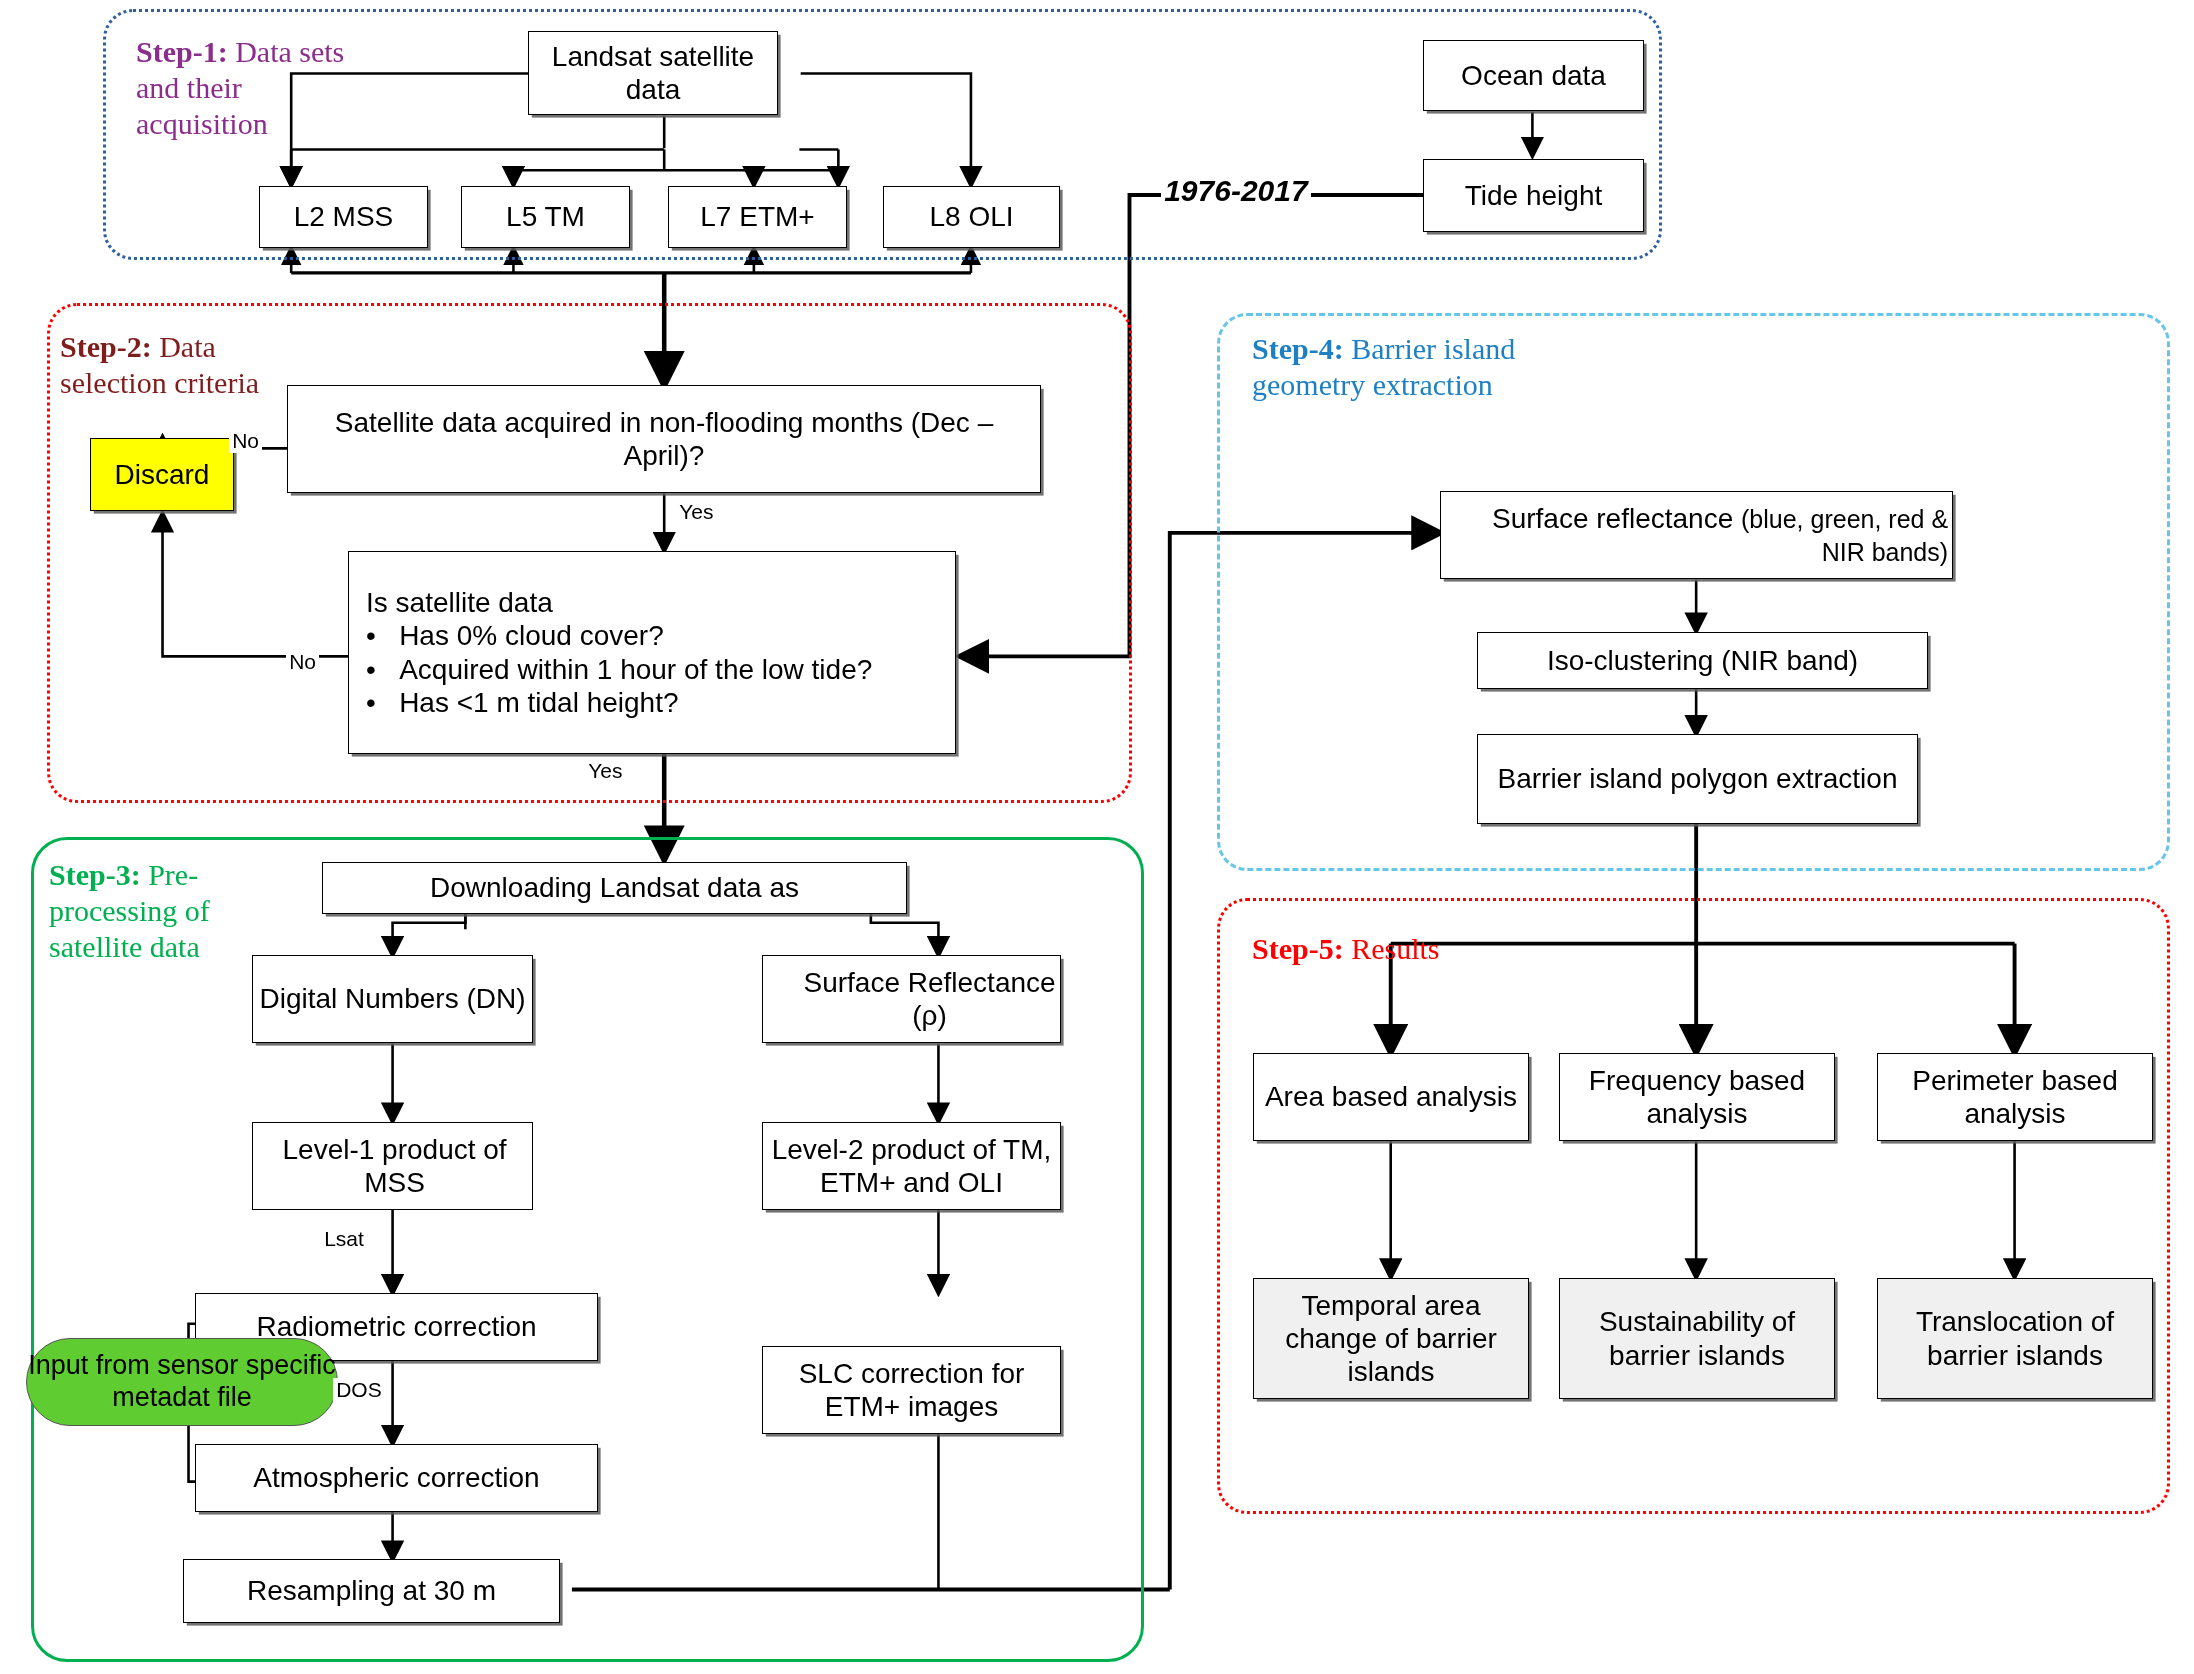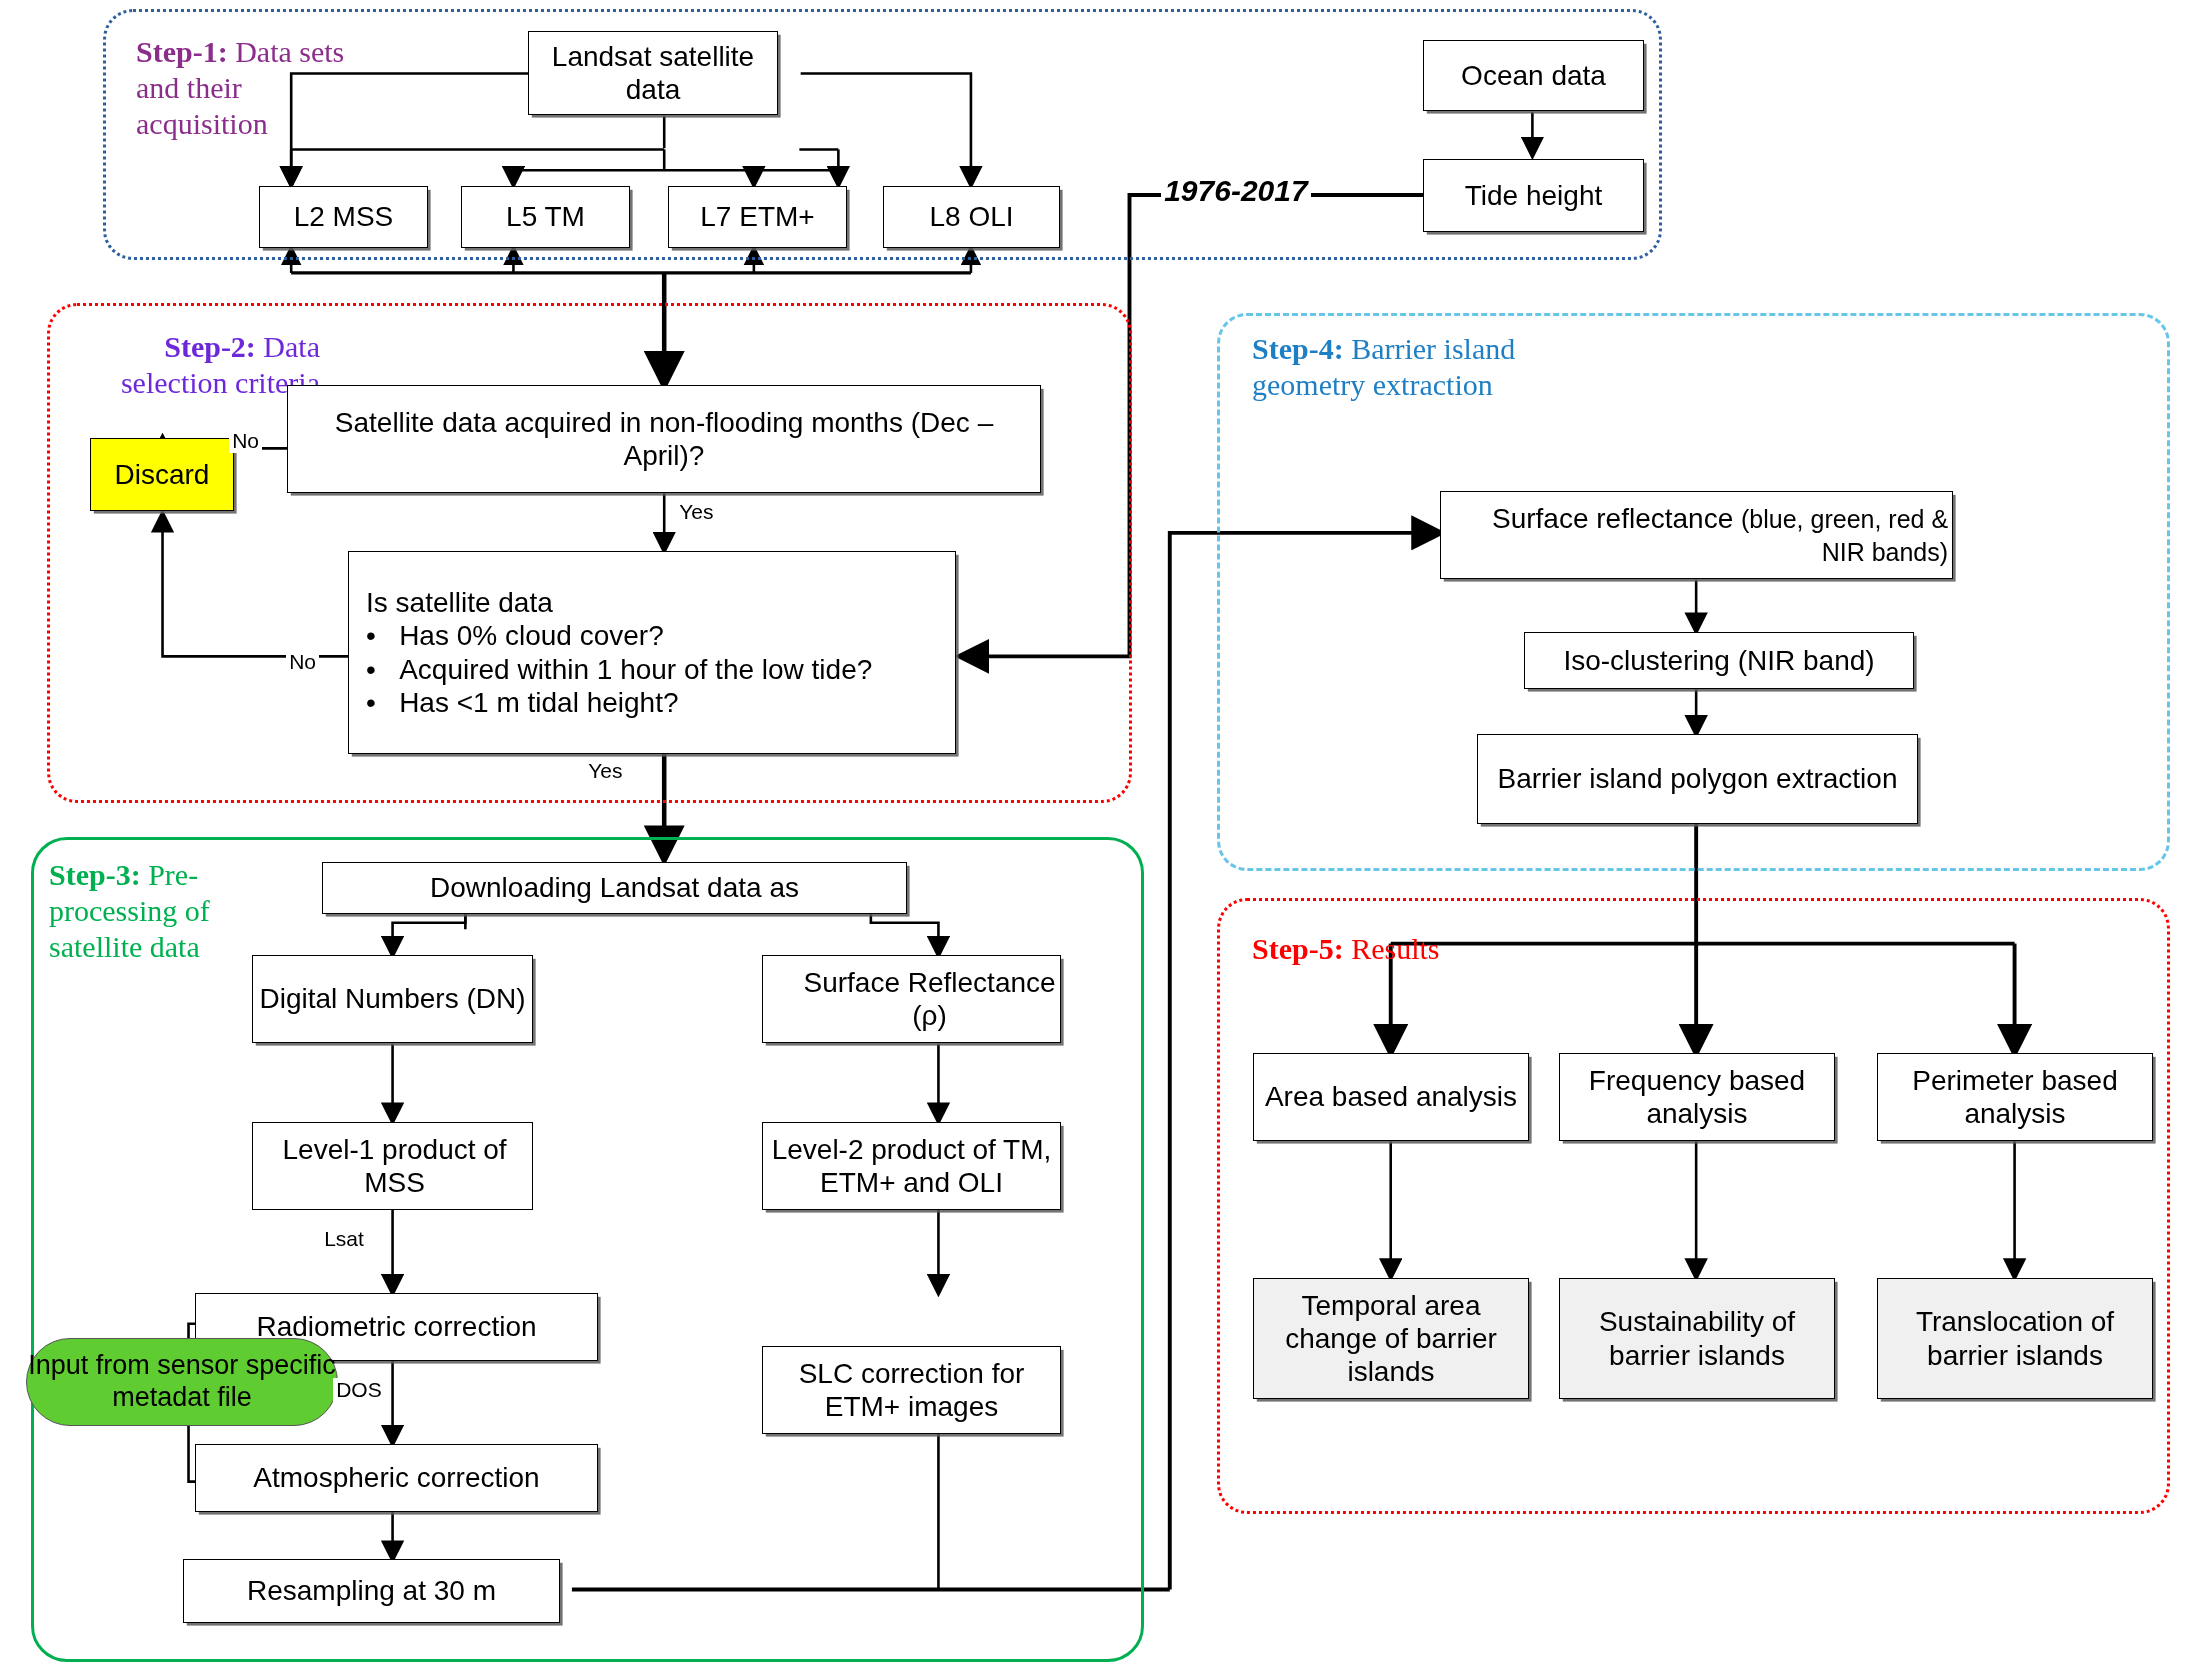--- a/index.html
+++ b/index.html
@@ -140,21 +140,21 @@
   <div class="frame f1" style="left:103px;top:9px;width:1559px;height:251px;"></div>
   <div class="frame f2" style="left:47px;top:303px;width:1085px;height:500px;"></div>
   <div class="frame f3" style="left:31px;top:837px;width:1113px;height:825px;"></div>
   <div class="frame f4" style="left:1217px;top:313px;width:953px;height:558px;"></div>
   <div class="frame f5" style="left:1217px;top:898px;width:953px;height:616px;"></div>
 
   <div class="steplbl" style="left:136px;top:34px;width:214px;color:#8b2d8b;">
     <b>Step-1:</b><span> Data sets and their acquisition</span>
   </div>
 
-  <div class="steplbl" style="left:60px;top:329px;width:260px;color:#6d28d9;text-align:right;">
+  <div class="steplbl" style="left:60px;top:329px;width:260px;color:#7f1d1d;">
     <b>Step-2:</b><span> Data selection criteria</span>
   </div>
 
   <div class="steplbl" style="left:49px;top:857px;width:195px;color:#00b050;">
     <b>Step-3:</b><span> Pre-processing of satellite data</span>
   </div>
 
   <div class="steplbl" style="left:1252px;top:331px;width:338px;color:#1f7fc4;">
     <b>Step-4:</b><span> Barrier island geometry extraction</span>
   </div>
@@ -275,21 +275,21 @@
   <div class="elbl" style="left:321px;top:1227px;">Lsat</div>
   <div class="elbl" style="left:333px;top:1378px;">DOS</div>
 
   <div class="box" style="left:1440px;top:491px;width:513px;height:88px;text-align:right;">
     <span>
       <span class="ln">Surface reflectance</span>
       <span class="ln sm" style="font-size:25px;">(blue, green, red &amp; NIR bands)</span>
     </span>
   </div>
 
-  <div class="box" style="left:1524px;top:632px;width:390px;height:57px;">
+  <div class="box" style="left:1477px;top:632px;width:451px;height:57px;">
     <span>Iso-clustering (NIR band)</span>
   </div>
 
   <div class="box" style="left:1477px;top:734px;width:441px;height:90px;">
     <span>
       <span class="ln">Barrier island polygon</span>
       <span class="ln">extraction</span>
     </span>
   </div>
 

